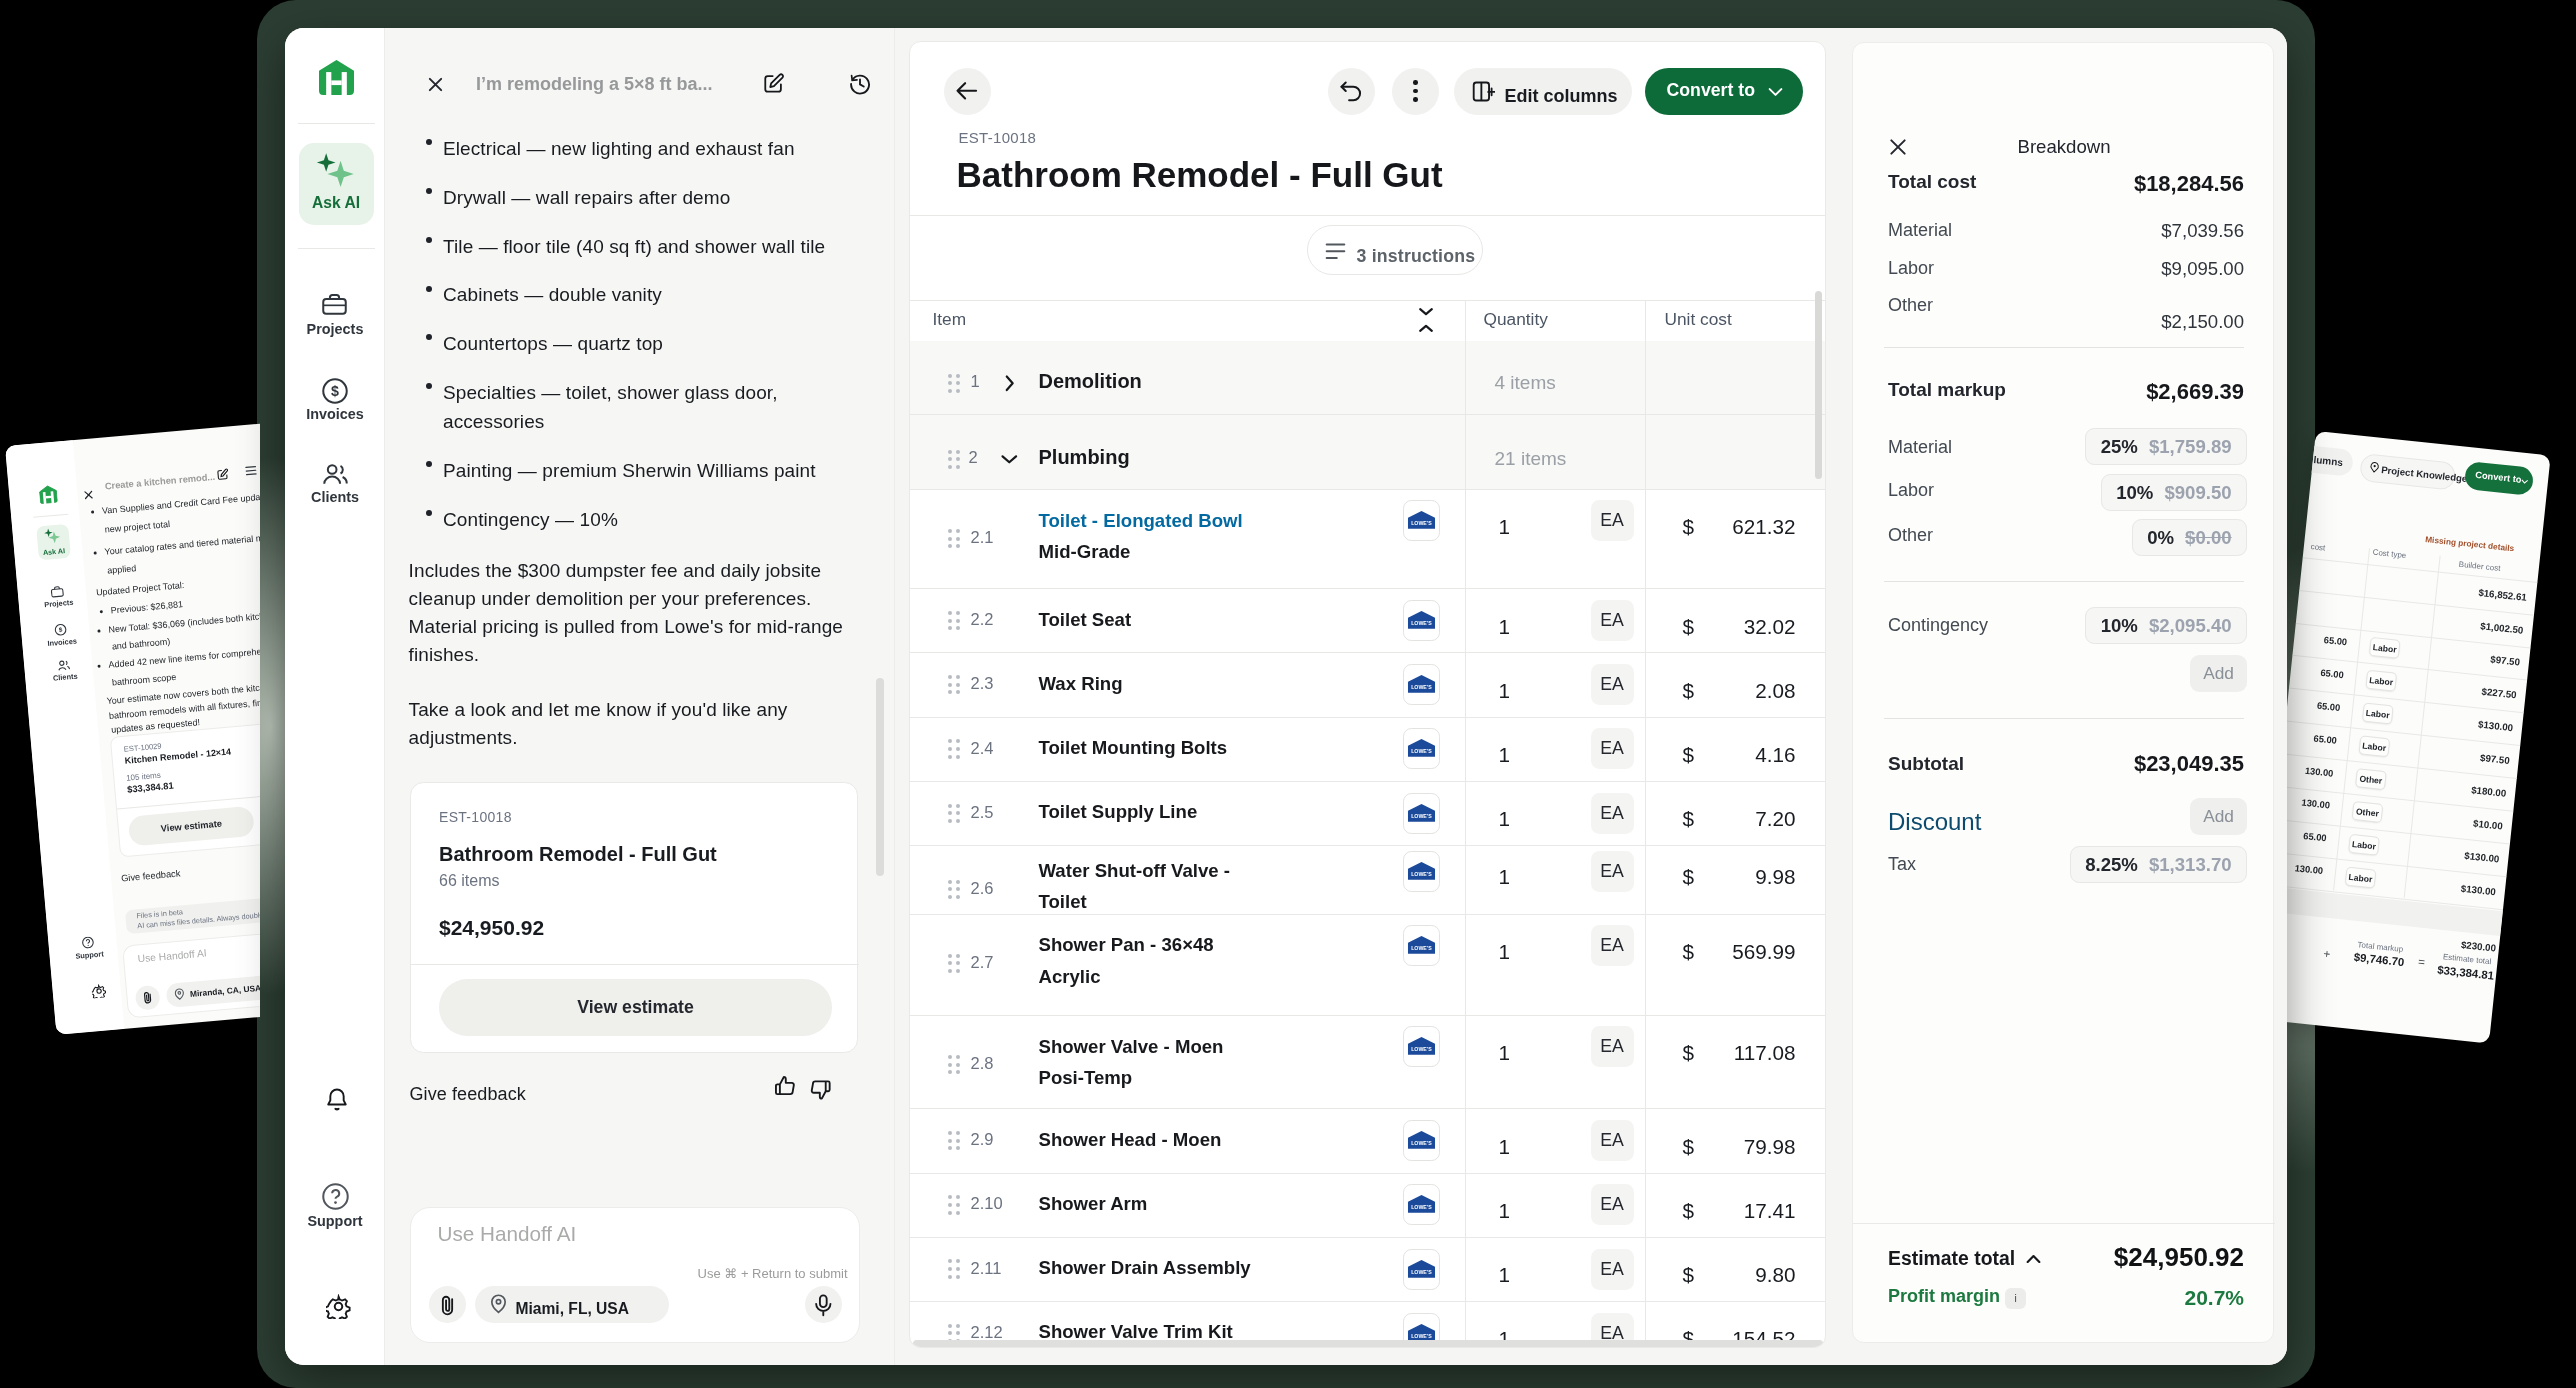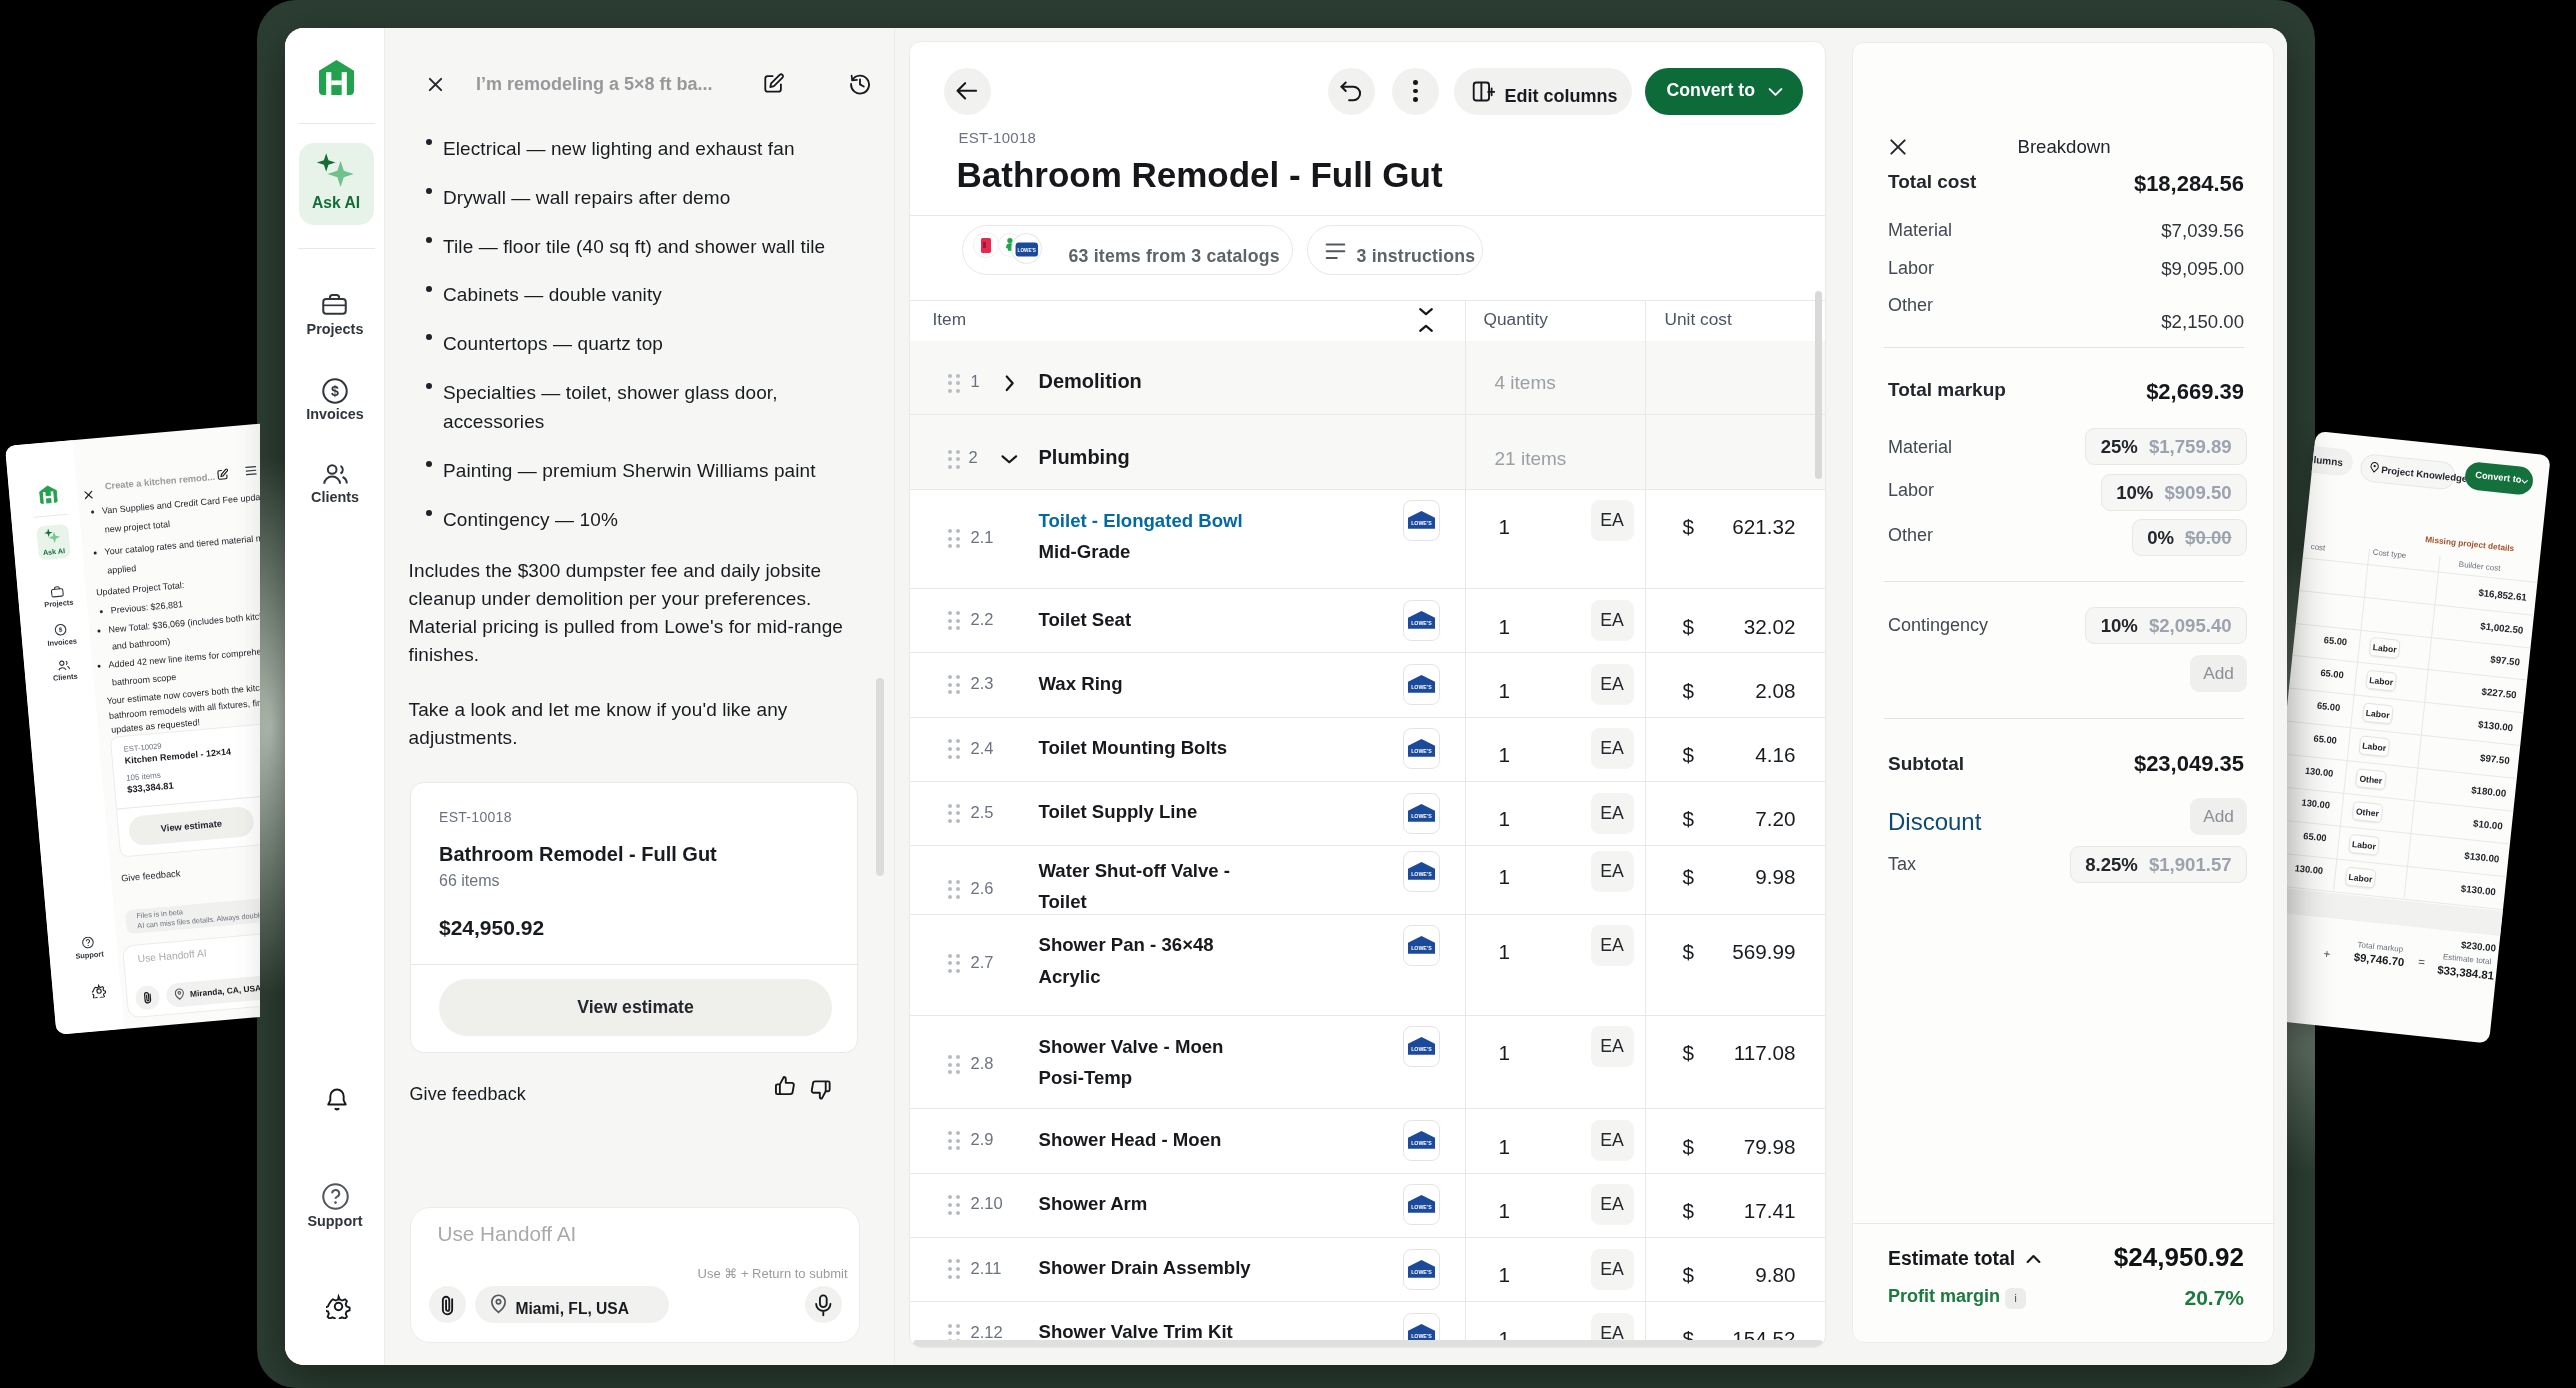--- a/index.html
+++ b/index.html
@@ -351,40 +351,20 @@
           </div>
 <div class="abs" style="left:735px;top:26px;width:158px;height:47px;border-radius:23.6px;background:#0d6b3a">
             <div class="abs" style="left:22px;top:12.7px;font-size:17.7px;font-weight:bold;color:#fff">Convert to</div>
             <svg class="abs" style="left:123px;top:19.4px" width="15" height="10" viewBox="0 0 18 12" fill="none" stroke="#fff" stroke-width="2.4" stroke-linecap="round" stroke-linejoin="round">
               <path d="M2 2.5 l7 7 7-7"></path>
             </svg>
           </div>
 <div class="abs grayish" style="left:49px;top:87px;font-size:15px;letter-spacing:0.3px">EST-10018</div>
 <div class="abs" style="left:47px;top:113px;font-size:35px;font-weight:bold;color:#15171b">Bathroom Remodel - Full Gut</div>
 <div class="hline" style="left:0;top:173px;width:917px"></div>
-<div class="abs" style="left:52px;top:183px;width:331px;height:50px;border-radius:25px;border:0.8px solid #e7e7e5;background:#fff">
-<div class="abs" style="left:11.8px;top:7.6px;width:23.6px;height:23.6px;border-radius:50%;background:#fff;box-shadow:0 0 0 0.8px #ececea">
-              <div class="abs" style="left:6.8px;top:5px;width:10px;height:14.4px;border-radius:1.7px;background:#e8274d">
-                <div class="abs" style="left:2.1px;top:3.4px;width:3px;height:5.9px;background:#9c1636"></div>
-              </div>
-            </div>
-<div class="abs" style="left:36px;top:8.4px;width:22px;height:22px;border-radius:50%;background:#fff;box-shadow:0 0 0 0.8px #ececea">
-              <svg class="abs" style="left:5px;top:3.4px" width="11.8" height="15" viewBox="0 0 18 22">
-                <circle cx="9" cy="5" r="4" fill="#1ca94c"></circle>
-                <path d="M9 9 C5 9 3 12 3 16 l3 1.5 v3 h6 v-3 l3-1.5 C15 12 13 9 9 9 Z" fill="#1ca94c"></path>
-              </svg>
-            </div>
-<div class="abs" style="left:49px;top:8.4px;width:29px;height:29px;border-radius:50%;background:#fff;border:1.7px solid #fff;box-shadow:0 0 0 0.8px #e5e5e3">
-              <svg class="abs" style="left:2.5px;top:6.8px" width="23.6" height="15" viewBox="0 0 28 18">
-                <rect x="0.5" y="0.5" width="27" height="17" rx="4" fill="#1b4a9b"></rect>
-                <text x="14" y="11.8" text-anchor="middle" font-size="5.6" font-weight="bold" fill="#fff" font-family="Liberation Sans">LOWE’S</text>
-              </svg>
-            </div>
-<div class="abs dark" style="left:106px;top:14.4px;font-size:17.7px;font-weight:bold;color:#5c6369;letter-spacing:0.2px">63 items from 3 catalogs</div>
-          </div>
 <div class="abs" style="left:397px;top:183px;width:176px;height:50px;border-radius:25px;border:0.8px solid #e7e7e5;background:#fff">
 <svg class="abs" style="left:17.7px;top:16px" width="21" height="18.6" viewBox="0 0 25 22" stroke="#53585e" stroke-width="2.4" stroke-linecap="round">
               <path d="M2 3 h21 M2 11 h21 M2 19 h12"></path>
             </svg>
 <div class="abs dark" style="left:49px;top:14.4px;font-size:17.7px;font-weight:bold;color:#5c6369;letter-spacing:0.2px">3 instructions</div>
           </div>
 <div class="hline" style="left:0;top:258px;width:917px"></div>
 <div class="abs" style="left:23px;top:267px;font-size:17.3px;color:#4b5563">Item</div>
 <svg class="abs" style="left:505px;top:263px" width="22" height="30" viewBox="0 0 26 36" fill="none" stroke="#16181c" stroke-width="2.6" stroke-linecap="round" stroke-linejoin="round">
             <path d="M6 5 l7 6 7-6 M6 31 l7-6 7 6"></path>
@@ -682,21 +662,21 @@
 <div class="hline" style="left:31px;top:538px;width:360px;background:#e3e3e1"></div>
 <div class="abs" style="left:35px;top:572px;font-size:18px;color:#434a52">Contingency</div>
 <div class="abs" style="right:26px;top:564px;height:37px;border-radius:9.3px;background:#f6f6f4;border:0.8px solid #e7e7e5;padding:0 14.4px;line-height:35px;font-size:18.6px;font-weight:bold;color:#23272d;white-space:nowrap">10%<span style="color:#9ca3af;margin-left:11px">$2,095.40</span></div>
 <div class="abs" style="right:26px;top:612px;width:57px;height:37px;border-radius:9.3px;background:#efefed;text-align:center;line-height:37px;font-size:17.3px;color:#8a9098">Add</div>
 <div class="hline" style="left:31px;top:675px;width:360px;background:#e3e3e1"></div>
 <div class="abs" style="left:35px;top:710px;font-size:19px;font-weight:bold;color:#23272d">Subtotal</div>
 <div class="abs" style="left:152px;top:708px;width:239px;text-align:right;font-size:22px;font-weight:bold;color:#16181c">$23,049.35</div>
 <div class="abs" style="left:35px;top:765px;font-size:24px;color:#0c4a6e">Discount</div>
 <div class="abs" style="right:26px;top:755px;width:57px;height:37px;border-radius:9.3px;background:#efefed;text-align:center;line-height:37px;font-size:17.3px;color:#8a9098">Add</div>
 <div class="abs" style="left:35px;top:811px;font-size:18px;color:#434a52">Tax</div>
-<div class="abs" style="right:26px;top:803px;height:37px;border-radius:9.3px;background:#f6f6f4;border:0.8px solid #e7e7e5;padding:0 14.4px;line-height:35px;font-size:18.6px;font-weight:bold;color:#23272d;white-space:nowrap">8.25%<span style="color:#9ca3af;margin-left:11px">$1,901.57</span></div>
+<div class="abs" style="right:26px;top:803px;height:37px;border-radius:9.3px;background:#f6f6f4;border:0.8px solid #e7e7e5;padding:0 14.4px;line-height:35px;font-size:18.6px;font-weight:bold;color:#23272d;white-space:nowrap">8.25%<span style="color:#9ca3af;margin-left:11px">$1,313.70</span></div>
 <div class="hline" style="left:0;top:1180px;width:422px;background:#e9e9e7"></div>
 <div class="abs" style="left:35px;top:1204px;font-size:19.4px;font-weight:bold;color:#16181c">Estimate total</div>
 <svg class="abs" style="left:173px;top:1211px" width="15" height="10" viewBox="0 0 18 12" fill="none" stroke="#16181c" stroke-width="2.6" stroke-linecap="round" stroke-linejoin="round">
           <path d="M2 9.5 l7-7 7 7"></path>
         </svg>
 <div class="abs" style="left:135px;top:1199px;width:256px;text-align:right;font-size:26px;font-weight:bold;color:#101214">$24,950.92</div>
 <div class="abs" style="left:35px;top:1243px;font-size:18px;font-weight:bold;color:#1c7a40">Profit margin</div>
 <div class="abs" style="left:152px;top:1245px;width:21px;height:21px;border-radius:5.9px;background:#ececea;text-align:center;line-height:21px;font-size:11.8px;color:#53585e">i</div>
 <div class="abs" style="left:169px;top:1243px;width:222px;text-align:right;font-size:21px;font-weight:bold;color:#1c7a40">20.7%</div>
 </div>

